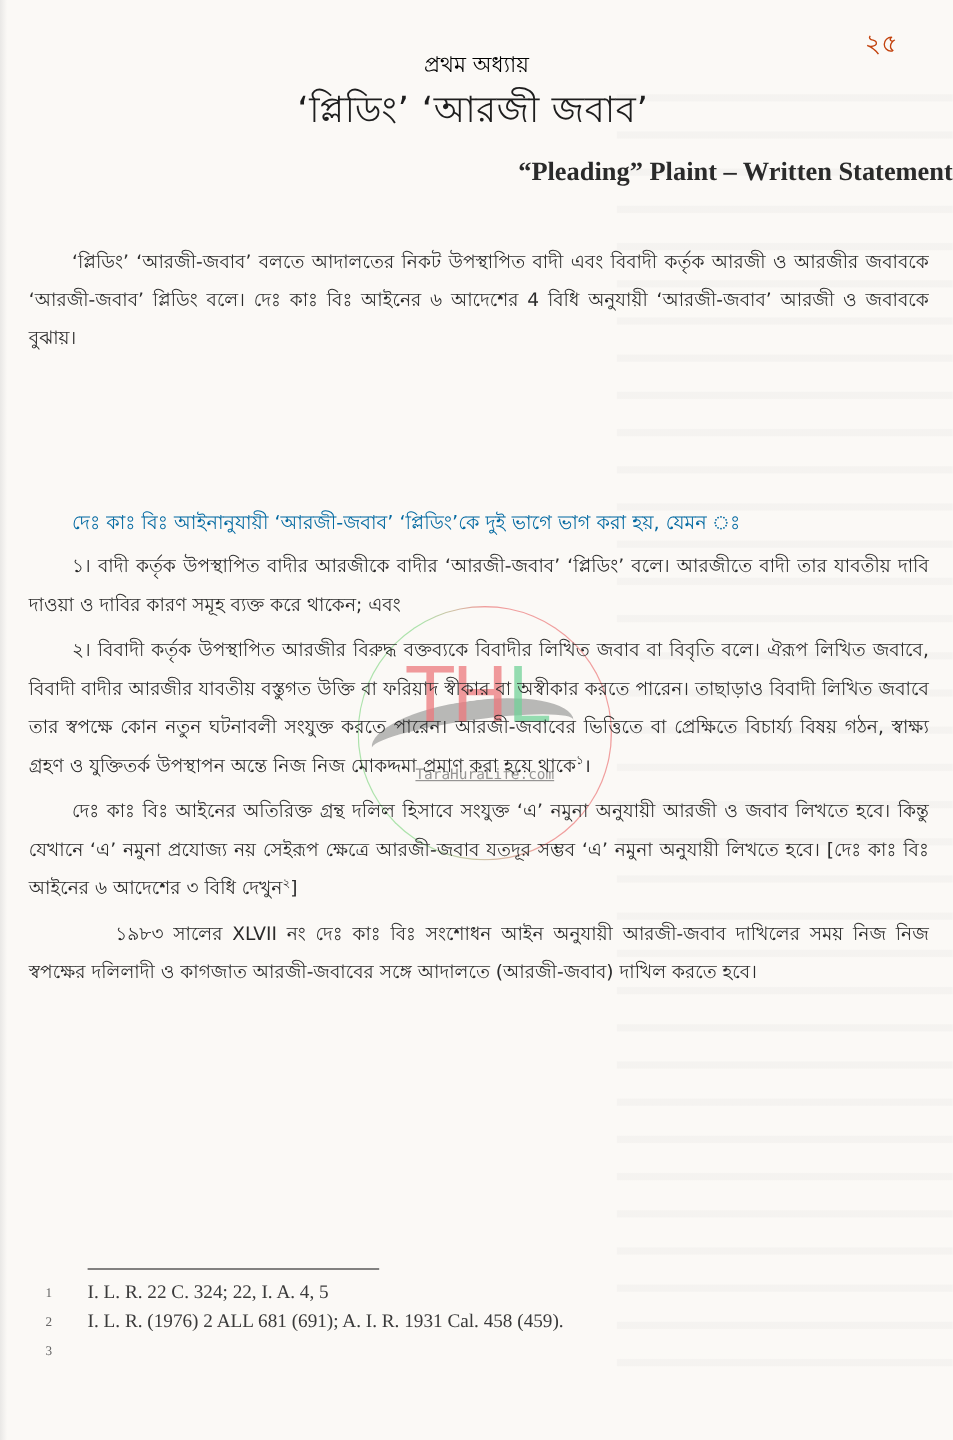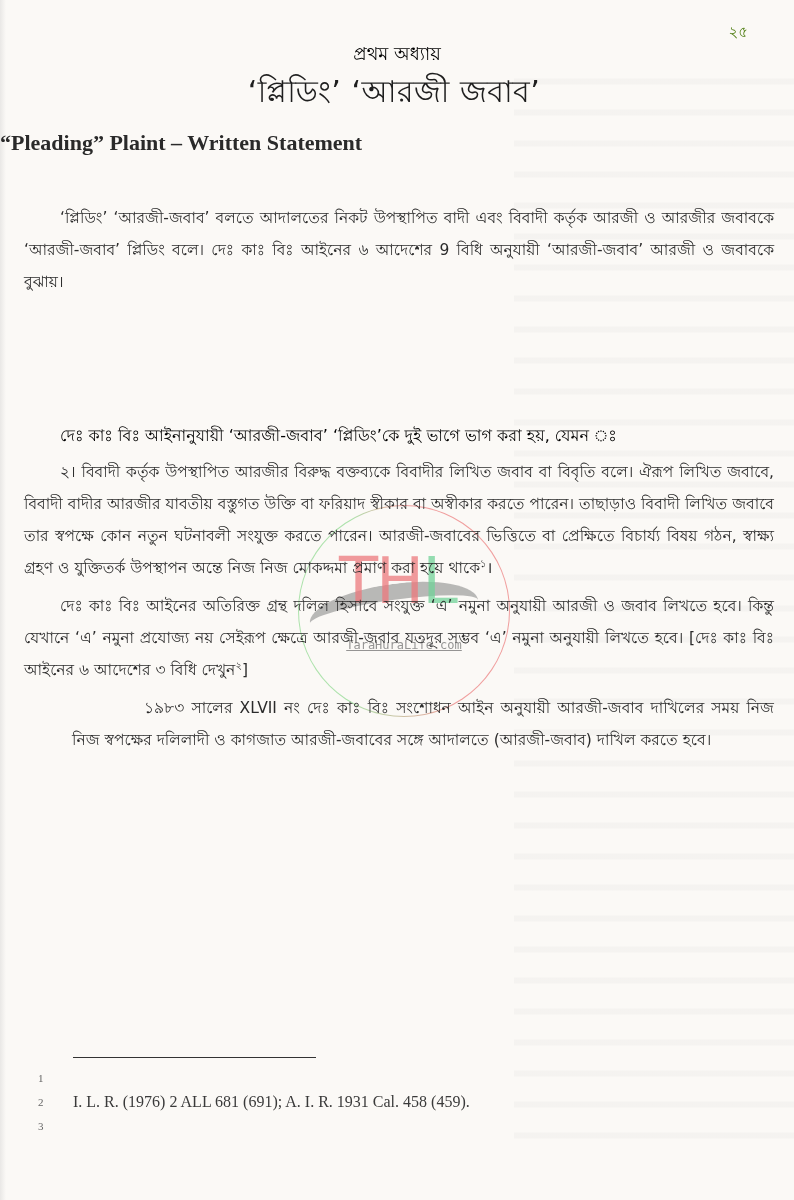--- a/index.html
+++ b/index.html
@@ -34,22 +34,22 @@
     .left-shadow {
       position: absolute;
       left: 0; top: 0;
       width: 6px; height: 1200px;
       background: linear-gradient(90deg, rgba(200,200,200,0.35), rgba(255,255,255,0));
     }
     .page-number {
       position: absolute;
       top: 20px;
       right: 46px;
-      font-size: 15px;
-      color: #4d7c0f;
+      font-size: 21px;
+      color: #c2410c;
     }
     .chapter {
       position: absolute;
       top: 40px;
       left: 0;
       width: 794px;
       text-align: center;
       font-size: 18px;
       color: #000000;
     }
@@ -61,44 +61,44 @@
       text-align: center;
       font-size: 30px;
       color: #1e1e1e;
       letter-spacing: 0.5px;
     }
     .subtitle {
       position: absolute;
       top: 130px;
       left: 0;
       width: 794px;
-      text-align: left;
+      text-align: right;
       font-family: "Liberation Serif", serif;
       font-weight: bold;
       font-size: 22px;
       color: #2a2a2a;
     }
     .body-text {
       position: absolute;
       left: 24px;
       width: 750px;
       font-size: 15.5px;
       line-height: 32px;
       color: #2b2b2b;
       text-align: justify;
     }
     .para {
       margin: 0 0 6px 0;
       text-indent: 36px;
     }
-    .para.deep-indent { text-indent: 72px; margin-left: 48px; }
+    .para.deep-indent { text-indent: 72px; }
     .heading {
       font-size: 16px;
       margin: 0 0 4px 0;
-      color: #000000;
+      color: #0369a1;
     }
     sup { font-size: 10px; line-height: 0; }
     .footnote-rule {
       position: absolute;
       top: 1057px;
       left: 73px;
       width: 243px;
       border-top: 1px solid #333;
     }
     .footnotes {
@@ -176,34 +176,36 @@
 
 <div class="watermark">
   <div class="wm-swoosh"></div>
   <div class="wm-logo">
     <span class="wm-t">T</span><span class="wm-h">H</span><span class="wm-l">L</span>
   </div>
   <div class="wm-url">TaraHuraLife.com</div>
 </div>
 
 <div class="body-text page-content-overlay" style="top:202px;">
-  <p class="para">‘প্লিডিং’ ‘আরজী-জবাব’ বলতে আদালতের নিকট উপস্থাপিত বাদী এবং বিবাদী কর্তৃক আরজী ও আরজীর জবাবকে ‘আরজী-জবাব’ প্লিডিং বলে। দেঃ কাঃ বিঃ আইনের ৬ আদেশের 9 বিধি অনুযায়ী ‘আরজী-জবাব’ আরজী ও জবাবকে বুঝায়।</p>
+  <p class="para">‘প্লিডিং’ ‘আরজী-জবাব’ বলতে আদালতের নিকট উপস্থাপিত বাদী এবং বিবাদী কর্তৃক আরজী ও আরজীর জবাবকে ‘আরজী-জবাব’ প্লিডিং বলে। দেঃ কাঃ বিঃ আইনের ৬ আদেশের 4 বিধি অনুযায়ী ‘আরজী-জবাব’ আরজী ও জবাবকে বুঝায়।</p>
 </div>
 
 <div class="body-text page-content-overlay" style="top:318px;">
   <p class="para heading">দেঃ কাঃ বিঃ আইনানুযায়ী ‘আরজী-জবাব’ ‘প্লিডিং’কে দুই ভাগে ভাগ করা হয়, যেমন ঃ</p>
+  <p class="para">১। বাদী কর্তৃক উপস্থাপিত বাদীর আরজীকে বাদীর ‘আরজী-জবাব’ ‘প্লিডিং’ বলে। আরজীতে বাদী তার যাবতীয় দাবি দাওয়া ও দাবির কারণ সমূহ ব্যক্ত করে থাকেন; এবং</p>
   <p class="para"><span>২। বিবাদী কর্তৃক উপস্থাপিত আরজীর বিরুদ্ধ বক্তব্যকে বিবাদীর লিখিত জবাব বা বিবৃতি বলে। ঐরূপ লিখিত জবাবে, বিবাদী বাদীর আরজীর যাবতীয় বস্তুগত উক্তি বা ফরিয়াদ স্বীকার বা অস্বীকার করতে পারেন। তাছাড়াও বিবাদী লিখিত জবাবে তার স্বপক্ষে কোন নতুন ঘটনাবলী সংযুক্ত করতে পারেন। আরজী-জবাবের ভিত্তিতে বা প্রেক্ষিতে বিচার্য্য বিষয় গঠন, স্বাক্ষ্য গ্রহণ ও যুক্তিতর্ক উপস্থাপন অন্তে নিজ নিজ মোকদ্দমা প্রমাণ করা হয়ে থাকে</span><sup>১</sup><span>।</span></p>
   <p class="para"><span>দেঃ কাঃ বিঃ আইনের অতিরিক্ত গ্রন্থ দলিল হিসাবে সংযুক্ত ‘এ’ নমুনা অনুযায়ী আরজী ও জবাব লিখতে হবে। কিন্তু যেখানে ‘এ’ নমুনা প্রযোজ্য নয় সেইরূপ ক্ষেত্রে আরজী-জবাব যতদূর সম্ভব ‘এ’ নমুনা অনুযায়ী লিখতে হবে। [দেঃ কাঃ বিঃ আইনের ৬ আদেশের ৩ বিধি দেখুন</span><sup>২</sup><span>]</span></p>
   <p class="para deep-indent">১৯৮৩ সালের XLVII নং দেঃ কাঃ বিঃ সংশোধন আইন অনুযায়ী আরজী-জবাব দাখিলের সময় নিজ নিজ স্বপক্ষের দলিলাদী ও কাগজাত আরজী-জবাবের সঙ্গে আদালতে (আরজী-জবাব) দাখিল করতে হবে।</p>
 </div>
 
 <div class="footnote-rule"></div>
 <div class="footnotes">
   <div class="fn">
     <span class="fn-num">1</span>
+    <span>I. L. R. 22 C. 324; 22, I. A. 4, 5</span>
   </div>
   <div class="fn">
     <span class="fn-num">2</span>
     <span>I. L. R. (1976) 2 ALL 681 (691); A. I. R. 1931 Cal. 458 (459).</span>
   </div>
   <div class="fn">
     <span class="fn-num">3</span>
   </div>
 </div>
 

